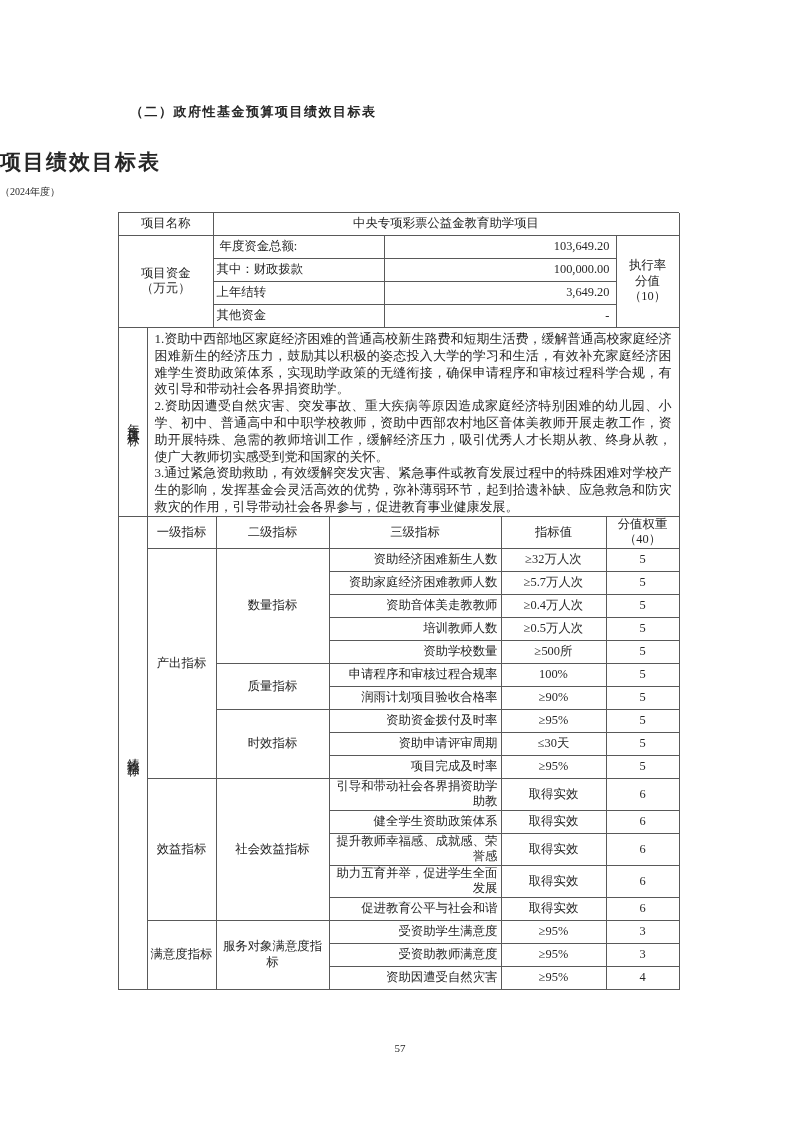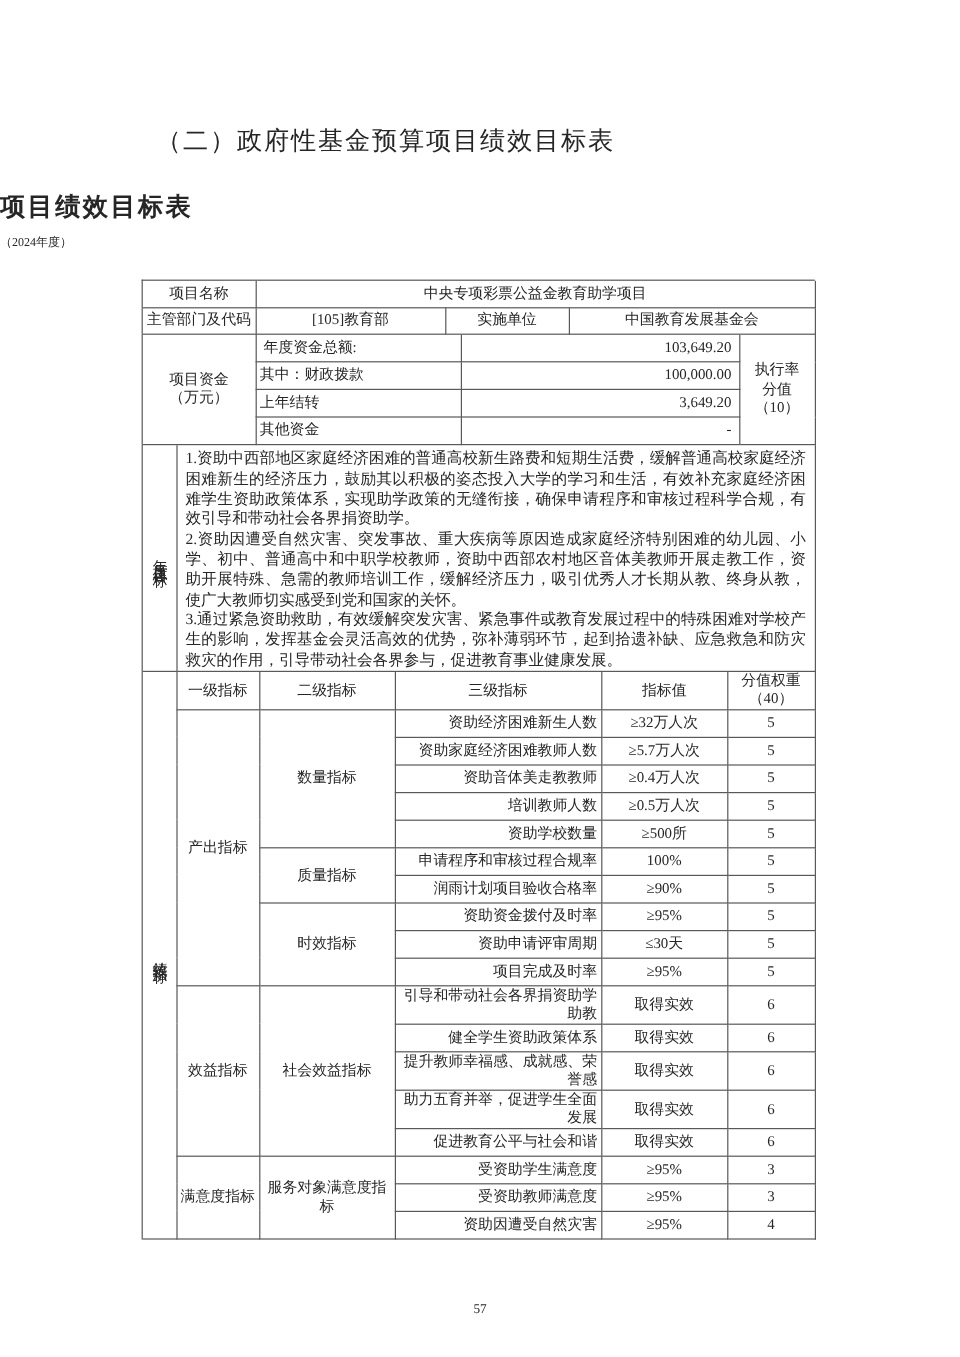--- a/index.html
+++ b/index.html
@@ -3,30 +3,30 @@
 <meta charset="utf-8">
 <style>
   html,body { margin:0; padding:0; }
   body {
     width:800px; height:1131px; background:#ffffff;
     font-family:"Liberation Serif","DejaVu Serif",serif;
     color:#262626; position:relative;
   }
   .heading {
     margin:103px 0 0 130px;
-    font-size:21px; font-weight:normal; letter-spacing:1.5px;
+    font-size:13px; font-weight:bold; letter-spacing:1.5px;
   }
   .doc-title {
     margin-top:27px; text-align:left;
     font-family:"Liberation Sans","DejaVu Sans",sans-serif;
     font-size:21px; font-weight:bold; letter-spacing:2px;
   }
   .doc-subtitle { margin-top:9px; font-size:10px; }
   .twrap {
-    margin:24px 0 0 118px; width:560px;
+    margin:13px 0 0 118px; width:560px;
     border-top:1px solid #595959; border-left:1px solid #595959;
   }
   table { border-collapse:collapse; table-layout:fixed; width:560px; }
   td,th {
     border-right:1px solid #595959; border-bottom:1px solid #595959;
     font-weight:normal; font-size:12.4px; padding:0 3px;
     text-align:center; vertical-align:middle; overflow:hidden;
     line-height:1.25;
   }
   .t-info tr { height:22px; }
@@ -65,26 +65,20 @@
         <col style="width:94px">
         <col style="width:158px">
         <col style="width:103px">
         <col style="width:205px">
       </colgroup>
     <tbody>
         <tr>
       <td>项目名称</td>
       <td colspan="3">中央专项彩票公益金教育助学项目</td>
     </tr>
-    <tr>
-      <td>主管部门及代码</td>
-      <td>[105]教育部</td>
-      <td>实施单位</td>
-      <td>中国教育发展基金会</td>
-    </tr>
   </tbody>
     </table>
 
   <table class="t-fund">
     <colgroup>
         <col style="width:94px">
         <col style="width:171px">
         <col style="width:232px">
         <col style="width:63px">
       </colgroup>

